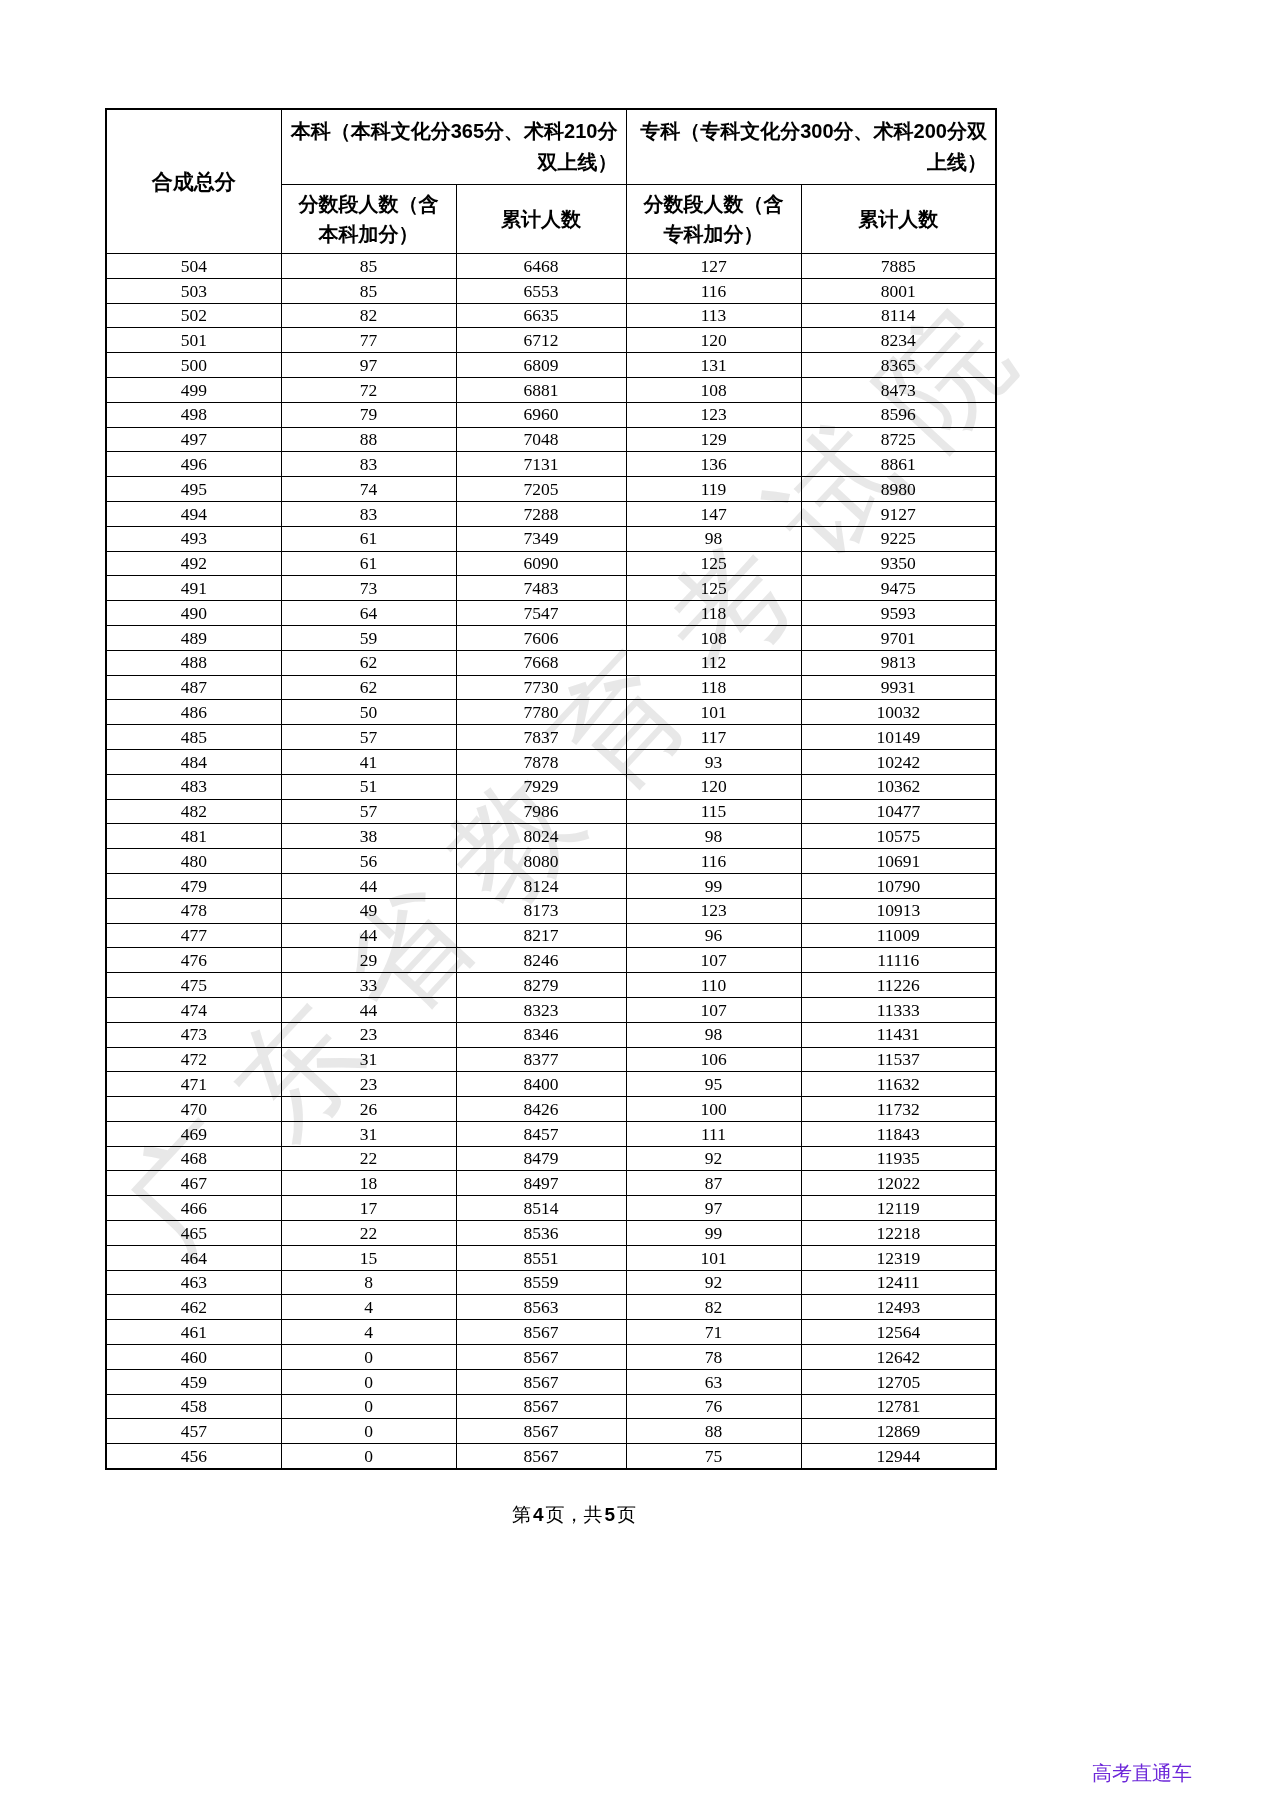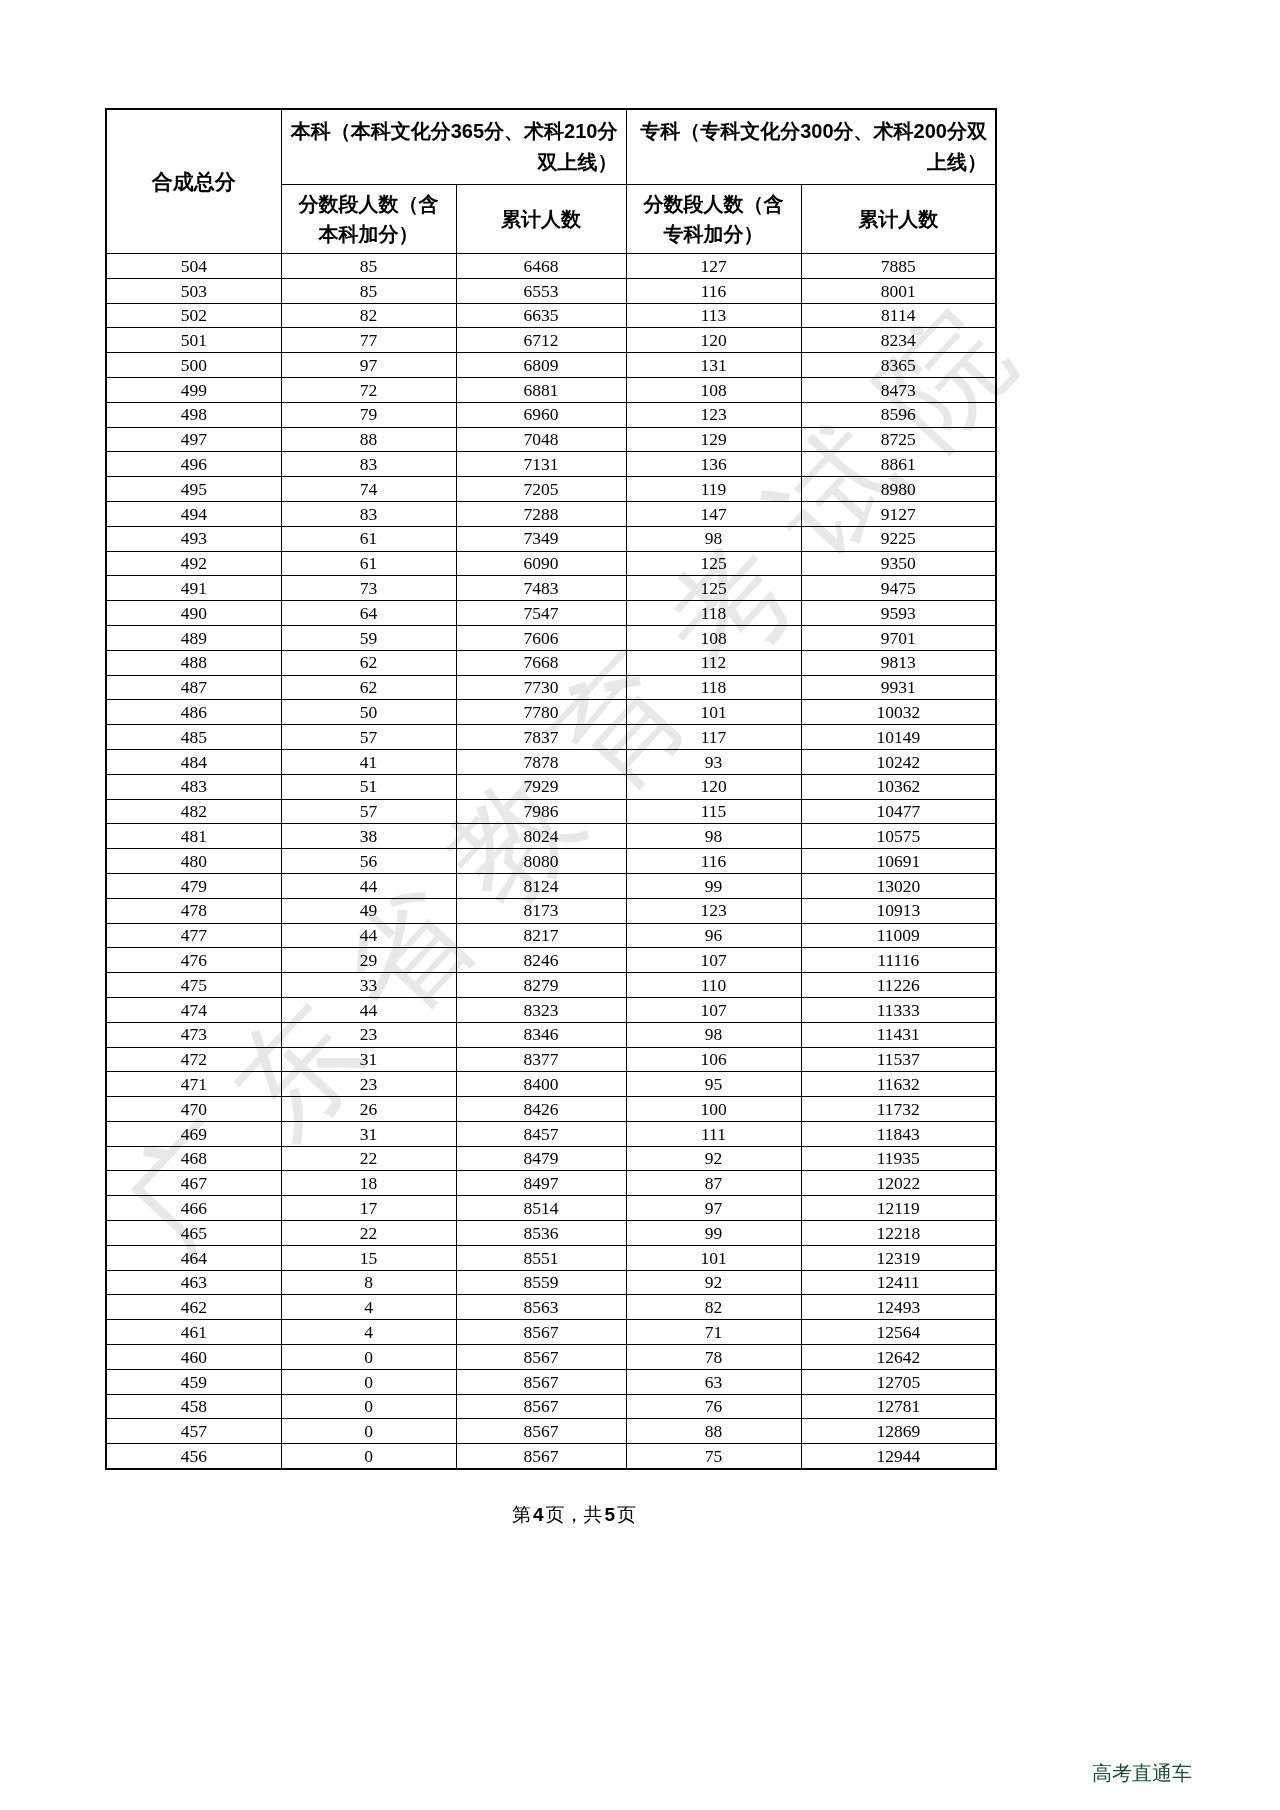--- a/index.html
+++ b/index.html
@@ -300,21 +300,21 @@
           <td>56</td>
           <td>8080</td>
           <td>116</td>
           <td>10691</td>
         </tr>
         <tr>
           <td>479</td>
           <td>44</td>
           <td>8124</td>
           <td>99</td>
-          <td>13020</td>
+          <td>10790</td>
         </tr>
         <tr>
           <td>478</td>
           <td>49</td>
           <td>8173</td>
           <td>123</td>
           <td>10913</td>
         </tr>
         <tr>
           <td>477</td>
@@ -468,15 +468,15 @@
           <td>0</td>
           <td>8567</td>
           <td>75</td>
           <td>12944</td>
         </tr>
       </tbody>
   </table>
 
   <div class="footer"><span>第</span><span class="pagenum">4</span><span>页，共</span><span class="pagenum">5</span><span>页</span></div>
 
-  <div class="brand" style="color: #14532d;">高考直通车</div>
+  <div class="brand" style="color: #6d28d9;">高考直通车</div>
 
 </div>
 
 </body></html>

